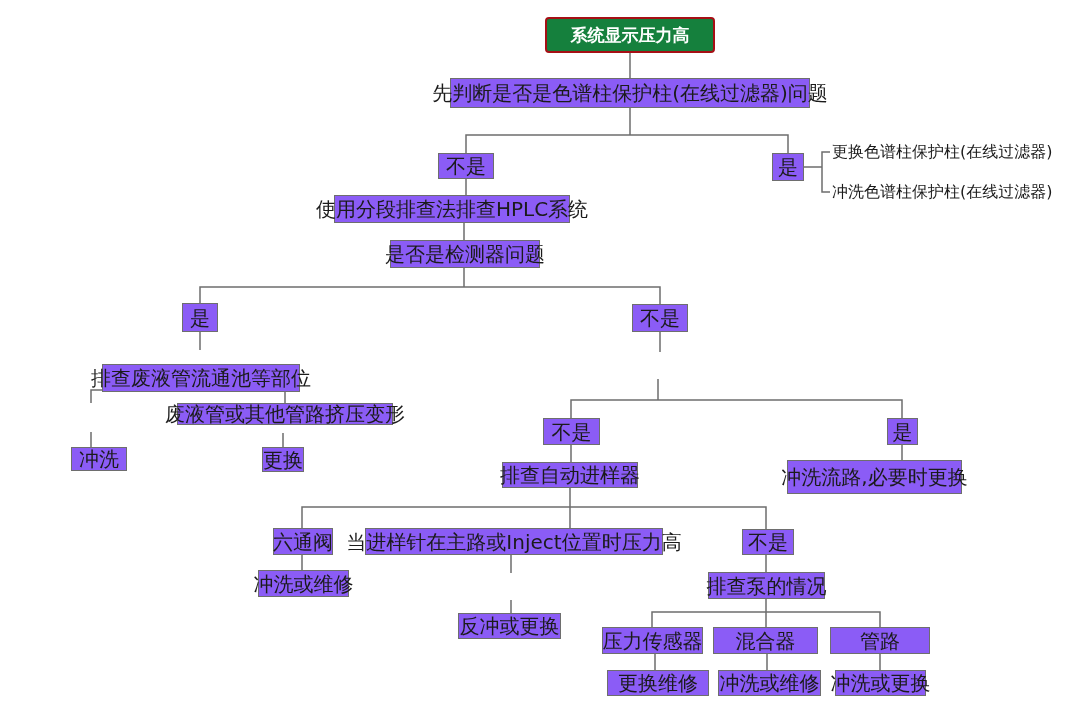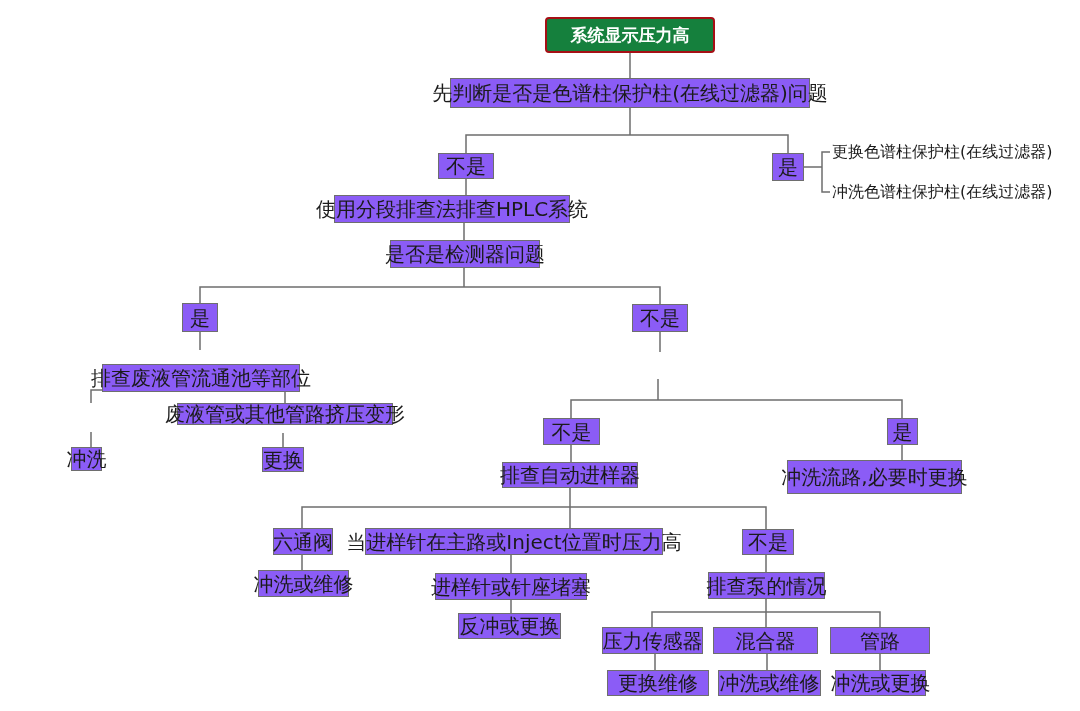--- a/index.html
+++ b/index.html
@@ -73,42 +73,41 @@
 
   <div class="node" style="left:182px;top:303px;width:36px;height:29px">是</div>
 
   <div class="node" style="left:632px;top:304px;width:56px;height:28px">不是</div>
 
   <div class="node" style="left:102px;top:364px;width:198px;height:28px">排查废液管流通池等部位</div>
 
 
   <div class="node" style="left:177px;top:403px;width:216px;height:22px">废液管或其他管路挤压变形</div>
 
-  <div class="node" style="left:71px;top:447px;width:31px;height:24px">冲洗</div>
+  <div class="node" style="left:71px;top:447px;width:56px;height:24px">冲洗</div>
 
   <div class="node" style="left:262px;top:447px;width:42px;height:25px">更换</div>
 
 
   <div class="node" style="left:543px;top:418px;width:57px;height:27px">不是</div>
 
   <div class="node" style="left:887px;top:418px;width:31px;height:27px">是</div>
 
   <div class="node" style="left:787px;top:460px;width:175px;height:34px">冲洗流路,必要时更换</div>
 
   <div class="node" style="left:502px;top:462px;width:136px;height:26px">排查自动进样器</div>
 
   <div class="node" style="left:273px;top:528px;width:60px;height:27px">六通阀</div>
 
   <div class="node" style="left:365px;top:528px;width:298px;height:27px">当进样针在主路或Inject位置时压力高</div>
 
   <div class="node" style="left:742px;top:529px;width:52px;height:26px">不是</div>
 
   <div class="node" style="left:258px;top:570px;width:91px;height:27px">冲洗或维修</div>
 
-  <div class="node" style="left:435px;top:573px;width:152px;height:27px">进样针或针座堵塞</div>
 
   <div class="node" style="left:458px;top:613px;width:103px;height:26px">反冲或更换</div>
 
   <div class="node" style="left:708px;top:572px;width:117px;height:27px">排查泵的情况</div>
 
   <div class="node" style="left:602px;top:627px;width:101px;height:27px">压力传感器</div>
 
   <div class="node" style="left:713px;top:627px;width:105px;height:27px">混合器</div>
 
   <div class="node" style="left:830px;top:627px;width:100px;height:27px">管路</div>

